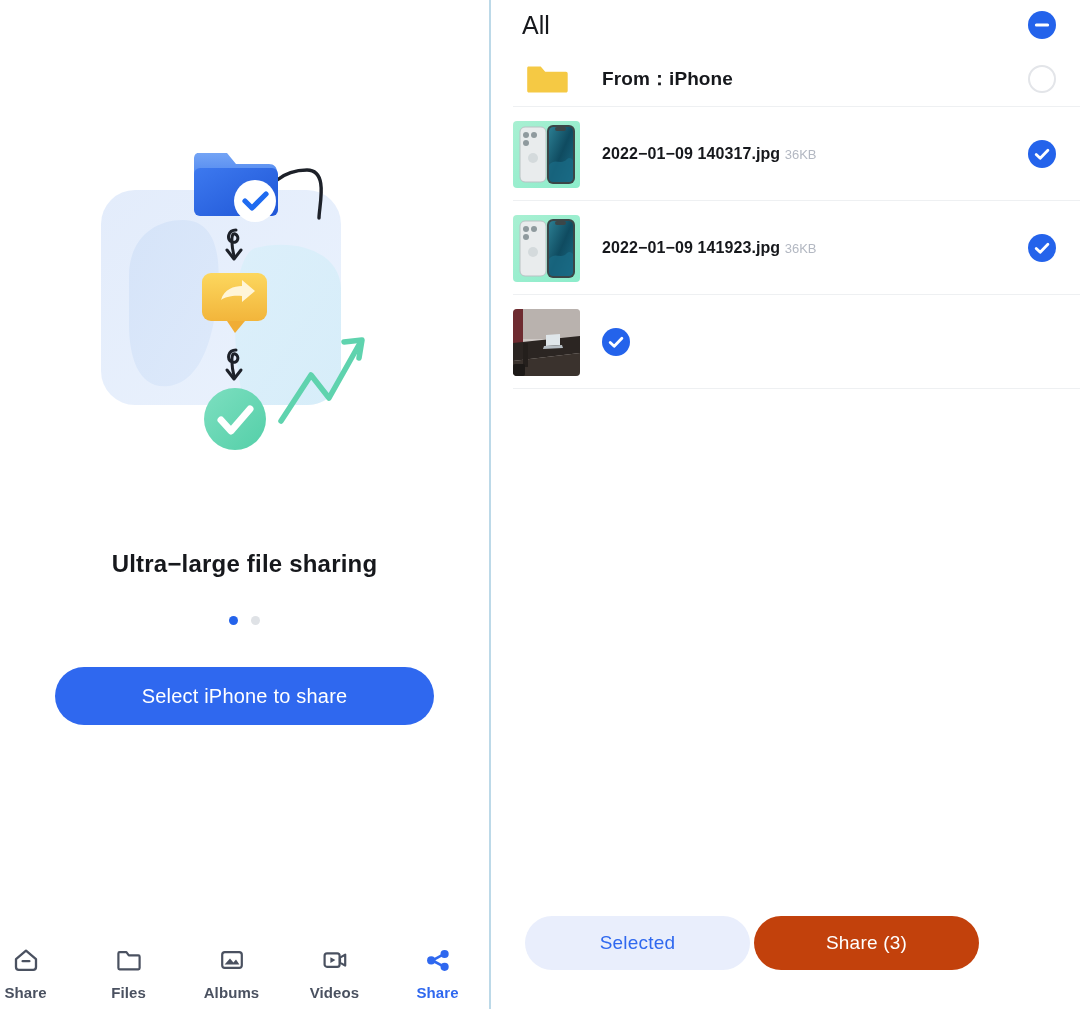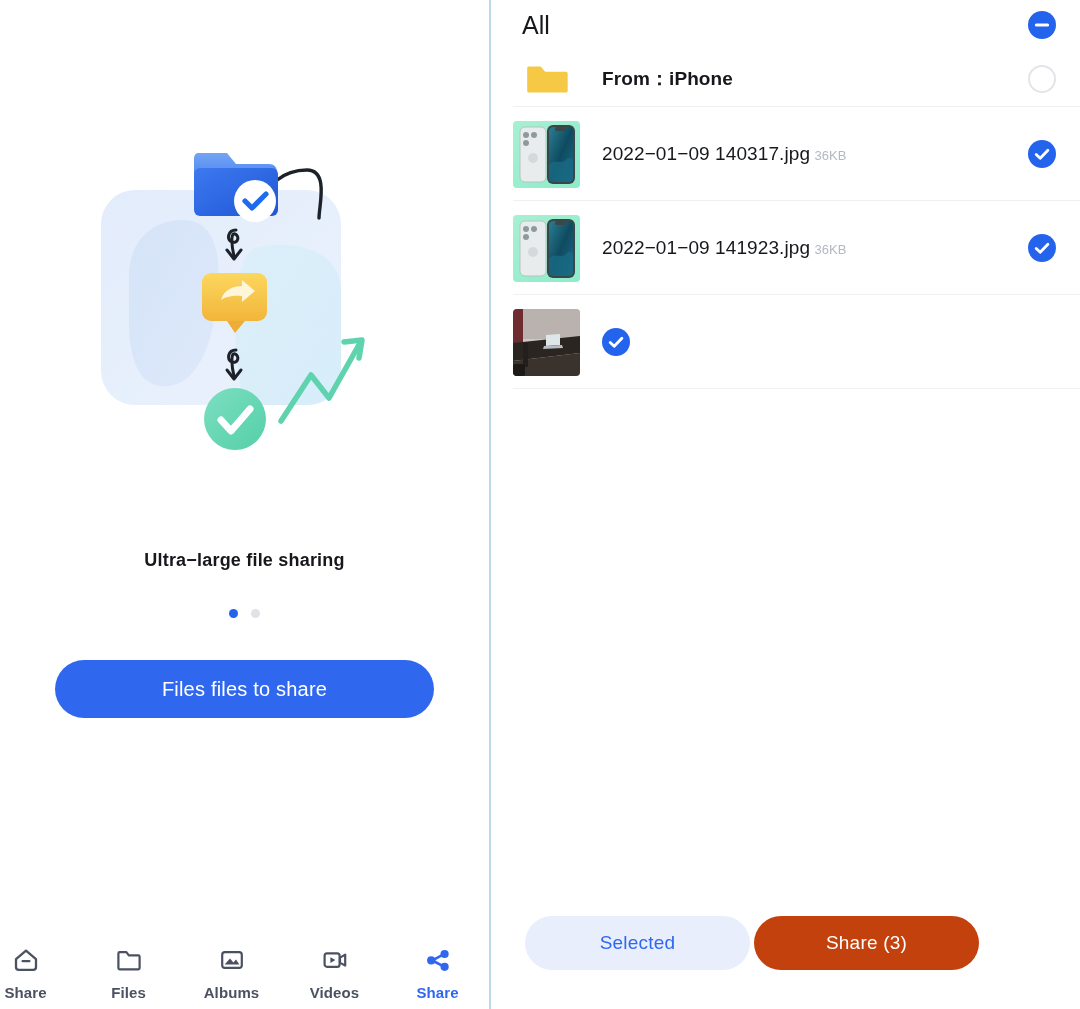--- a/index.html
+++ b/index.html
@@ -30,21 +30,21 @@
 
   .hero {
     position: relative;
     width: 300px; height: 370px;
     margin-top: 128px;
   }
   .hero svg { display: block; width: 300px; height: 370px; }
 
   .hero-title {
     margin-top: 52px;
-    font-size: 18px;
+    font-size: 24px;
     font-weight: bold;
     color: #16181c;
     letter-spacing: .2px;
   }
 
   .dots {
     margin-top: 38px;
     display: flex;
     gap: 13px;
     align-items: center;
@@ -142,22 +142,22 @@
     border-radius: 4px;
     overflow: hidden;
     display: flex;
     align-items: center;
     justify-content: center;
   }
   .folder-row .thumb-wrap { height: 36px; align-items: center; }
 
   .meta { flex: 1 1 auto; min-width: 0; }
   .meta .fname {
-    font-size: 19px;
-    font-weight: normal;
+    font-size: 16px;
+    font-weight: bold;
     color: #16181c;
     letter-spacing: .1px;
     white-space: nowrap;
   }
   .meta .fsize {
     margin-top: 12px;
     font-size: 13px;
     color: #b3b8c2;
   }
   .folder-row .fname { font-weight: bold; font-size: 19px; }
@@ -273,21 +273,21 @@
       </svg>
     </div>
 
     <div class="hero-title">Ultra−large file sharing</div>
 
     <div class="dots">
       <span class="dot active"></span>
       <span class="dot"></span>
     </div>
 
-    <button class="cta">Files files to share</button>
+    <button class="cta">Select iPhone to share</button>
 
     <div class="bottom-nav">
 
       <div class="nav-item">
         <span class="nav-ico">
           <svg viewBox="0 0 30 30" width="30" height="30" xmlns="http://www.w3.org/2000/svg">
             <path d="M5 14.2 L15 5.6 L25 14.2 L25 22 C25 23.7 23.8 24.8 22.2 24.8 L7.8 24.8 C6.2 24.8 5 23.7 5 22 Z" fill="none" stroke="#4a5160" stroke-width="2.3" stroke-linejoin="round"></path>
             <path d="M11.6 16.2 L18.4 16.2" fill="none" stroke="#4a5160" stroke-width="2.3" stroke-linecap="round"></path>
           </svg>
         </span>

